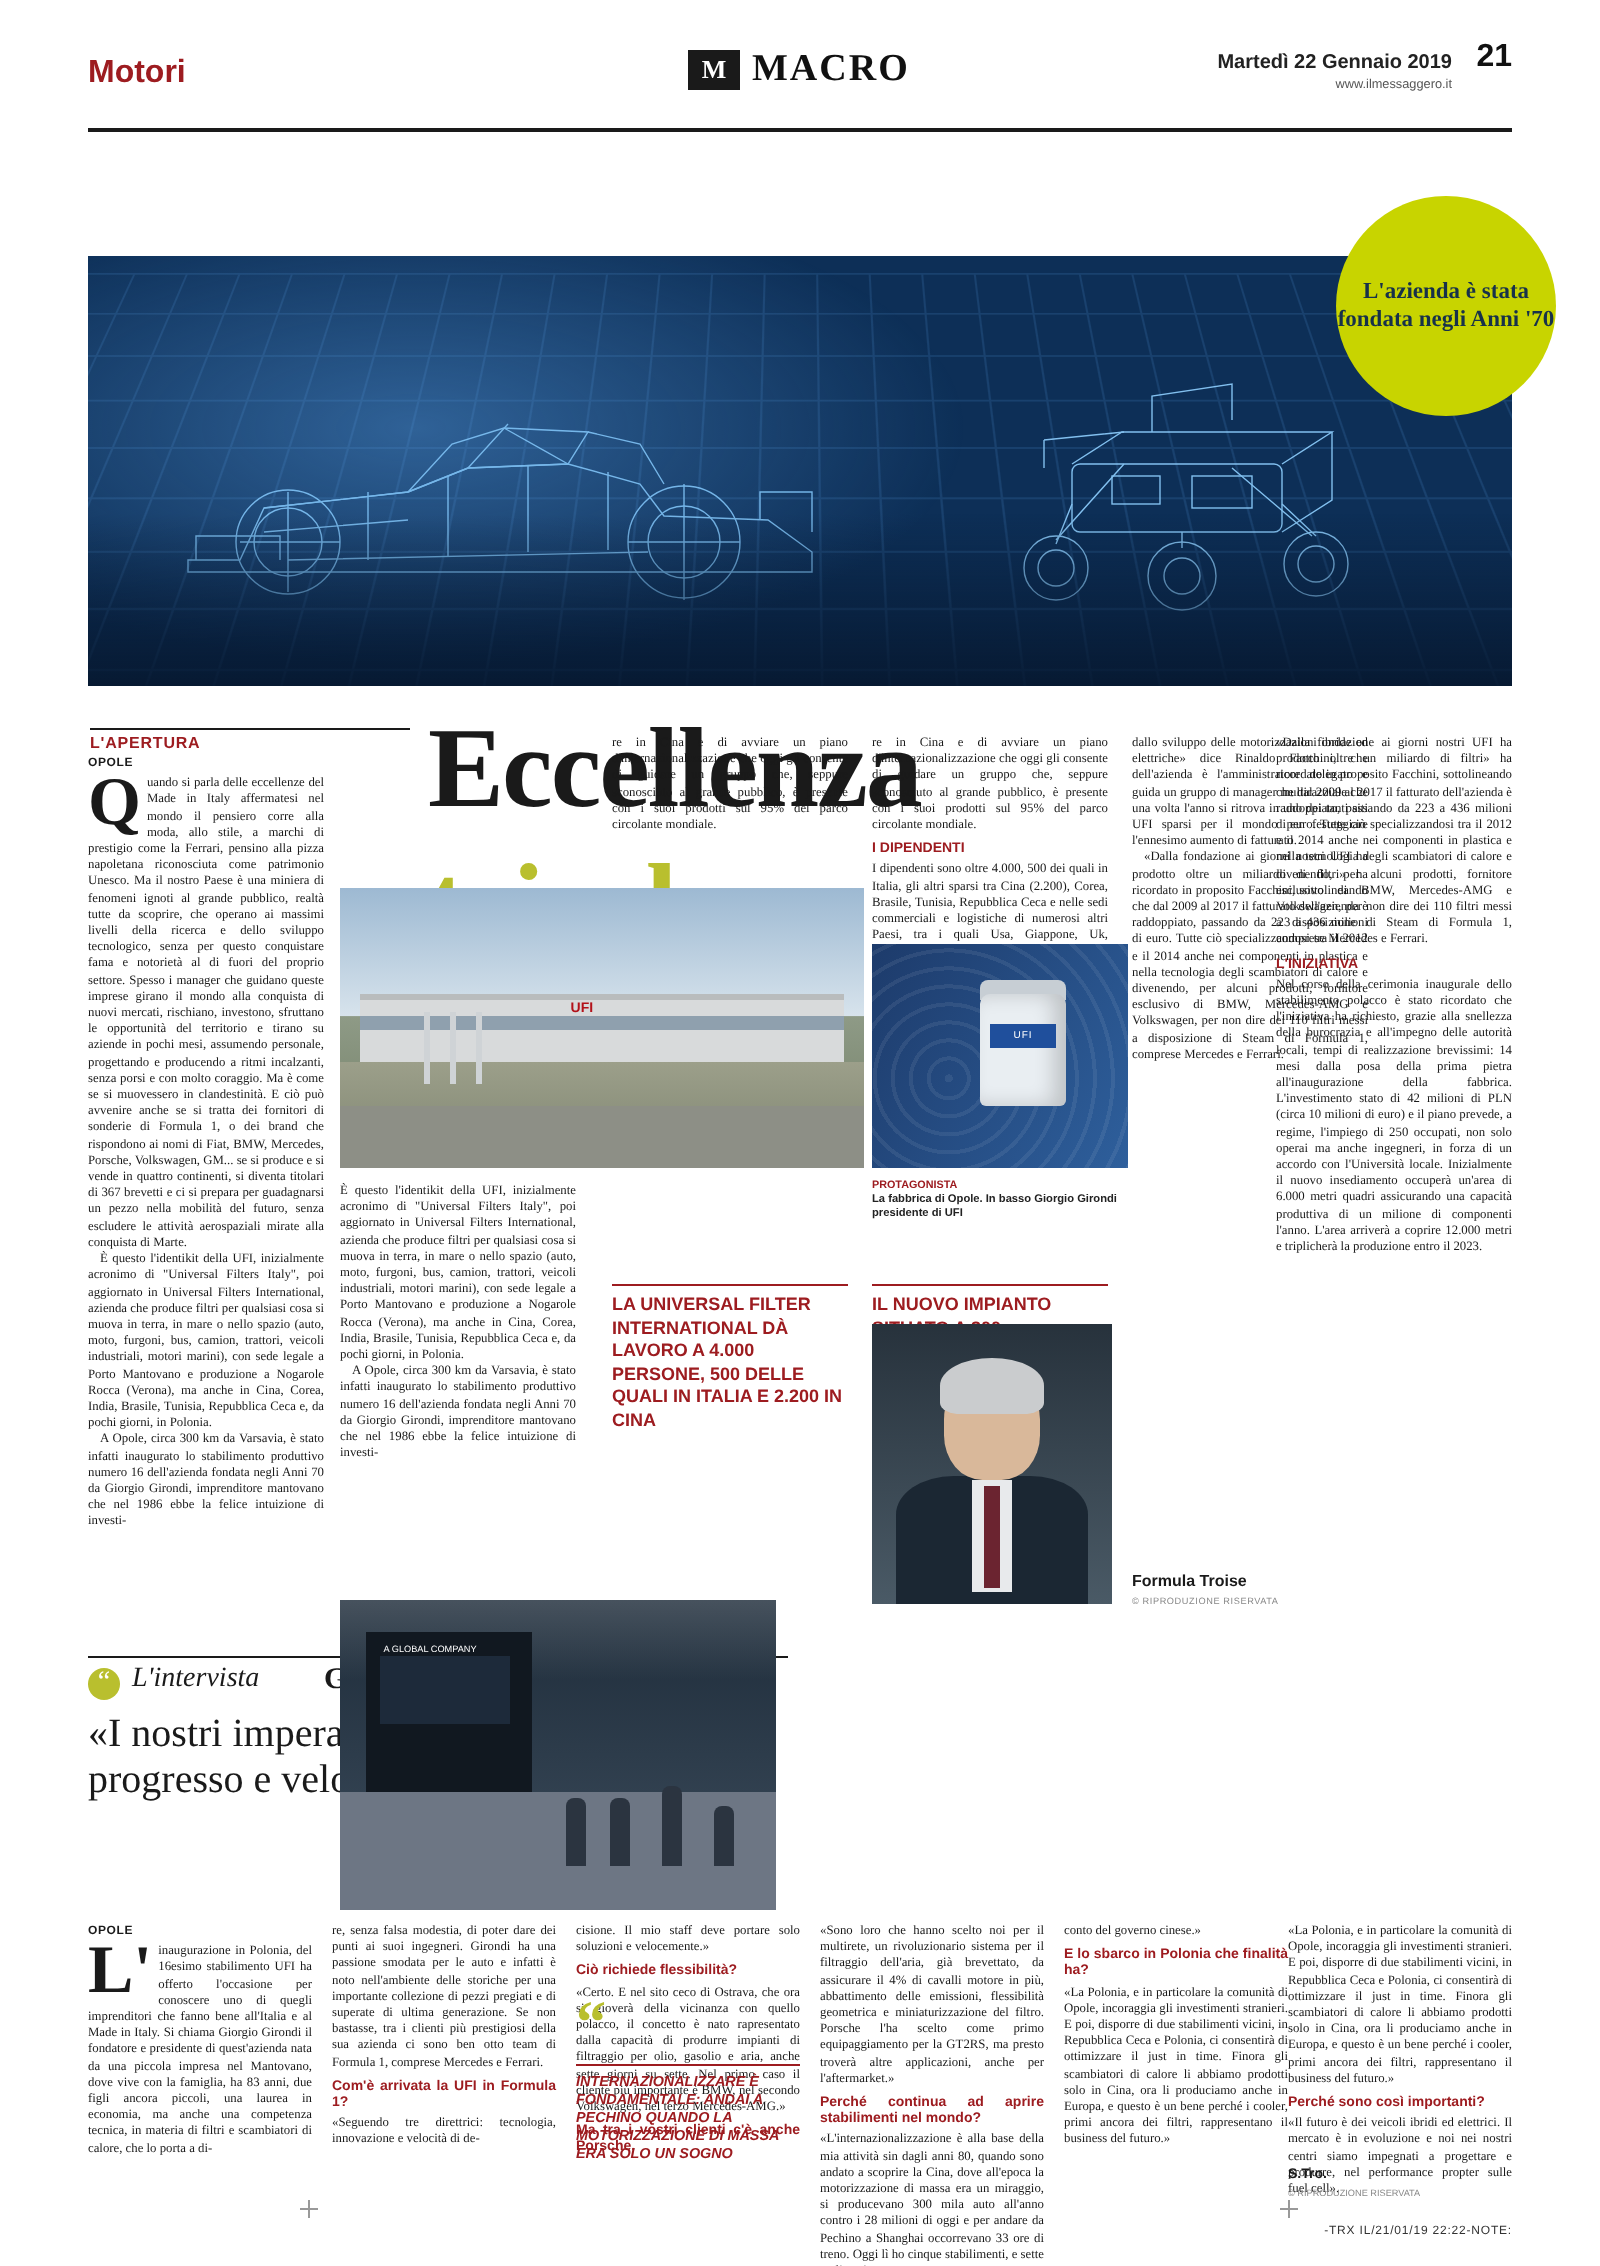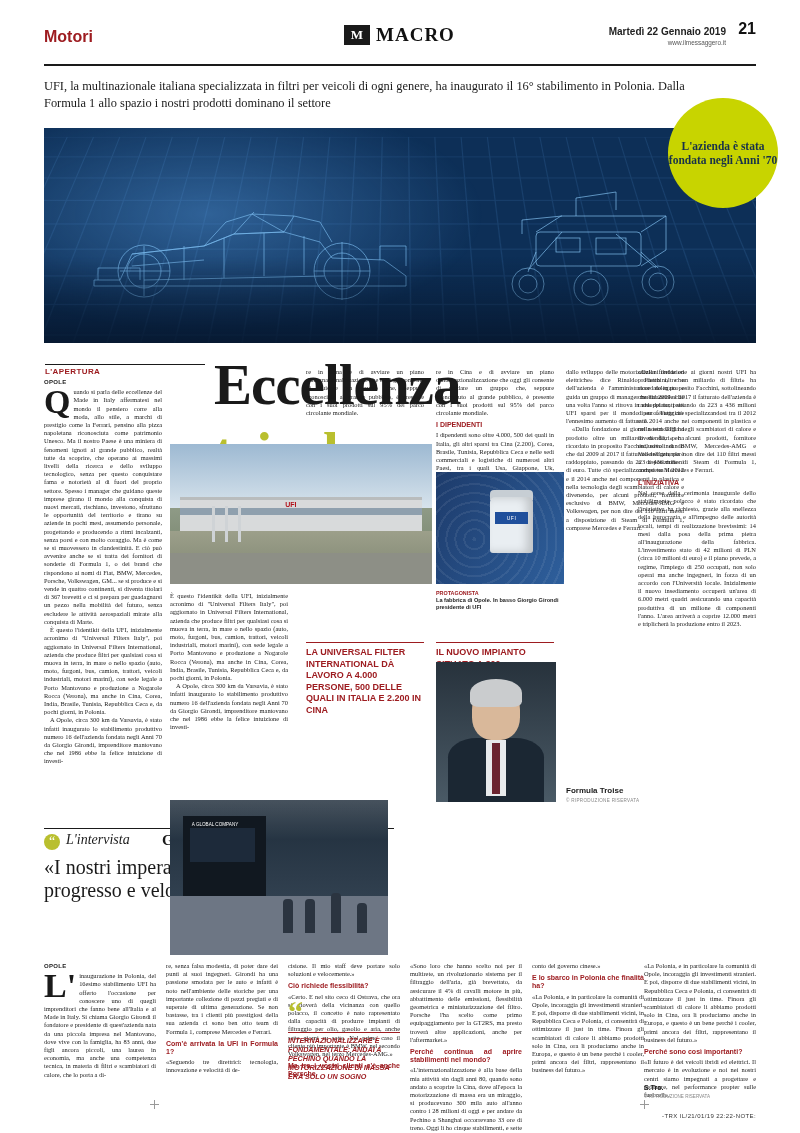--- a/index.html
+++ b/index.html
@@ -229,21 +229,20 @@
       <div class="logo-badge">M</div>
       <div class="logo-text">MACRO</div>
     </div>
     <div class="date-line">
       <div class="d1">Martedì 22 Gennaio 2019</div>
       <div class="d2">www.ilmessaggero.it</div>
     </div>
   </div>
   <div class="page-num" style="position:absolute; right:44px; top:20px;">21</div>
 
-  <div class="standfirst">UFI, la multinazionale italiana specializzata in filtri per veicoli di ogni genere, ha inaugurato il 16° stabilimento in Polonia. Dalla Formula 1 allo spazio i nostri prodotti dominano il settore</div>
 
   <div class="hero">
     <div class="hero-bg"></div>
     <div class="hero-grid"></div>
     <div class="hero-glow"></div>
     <div class="hero-car">
       <svg viewBox="0 0 330 130" preserveAspectRatio="none">
         <g fill="none" stroke="#7fc2f5" stroke-width="0.7" opacity="0.9">
           <ellipse cx="60" cy="95" rx="26" ry="26"></ellipse>
             <ellipse cx="60" cy="95" rx="17" ry="17"></ellipse>

